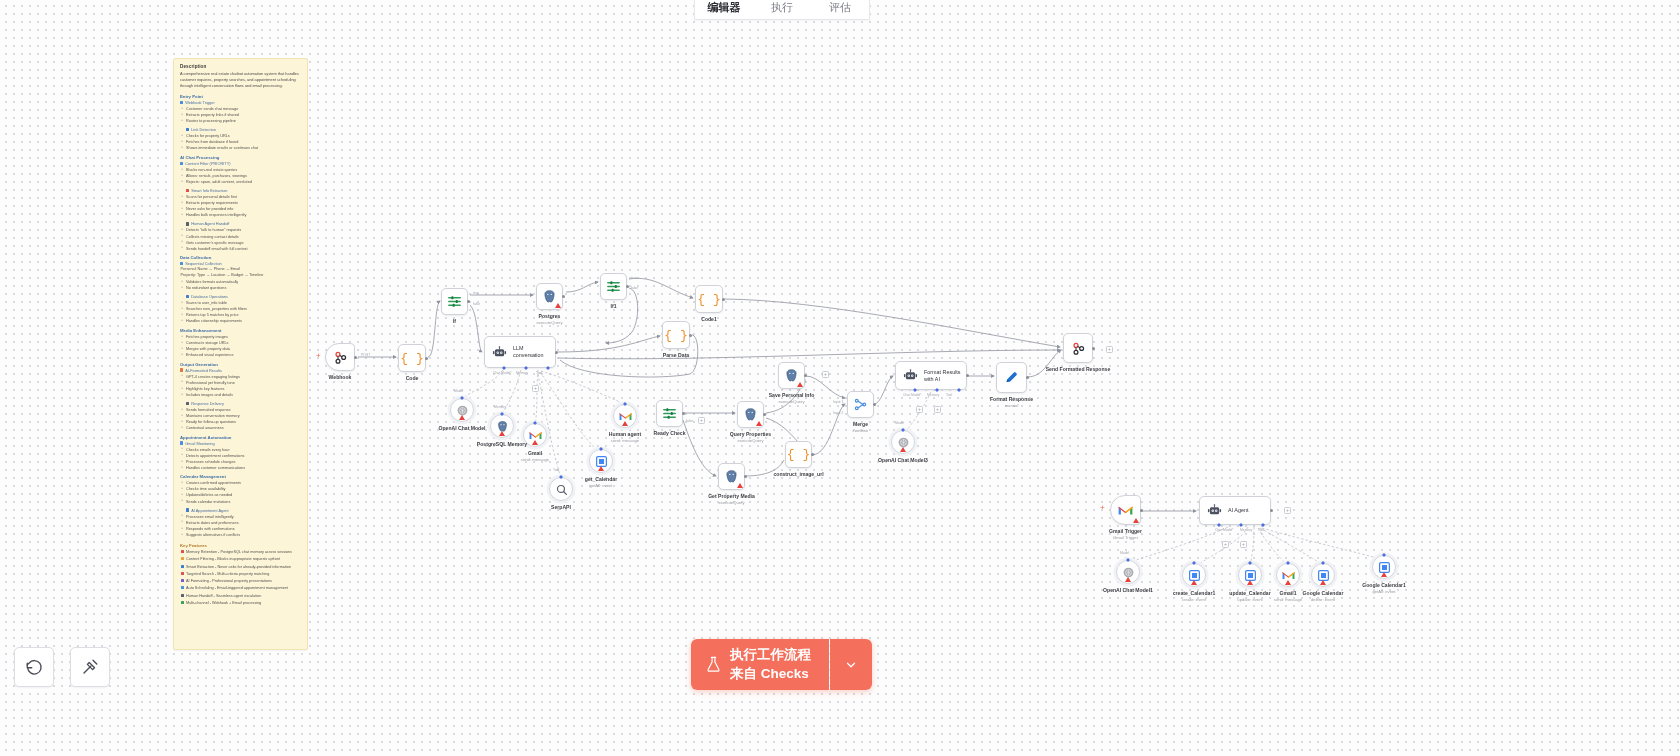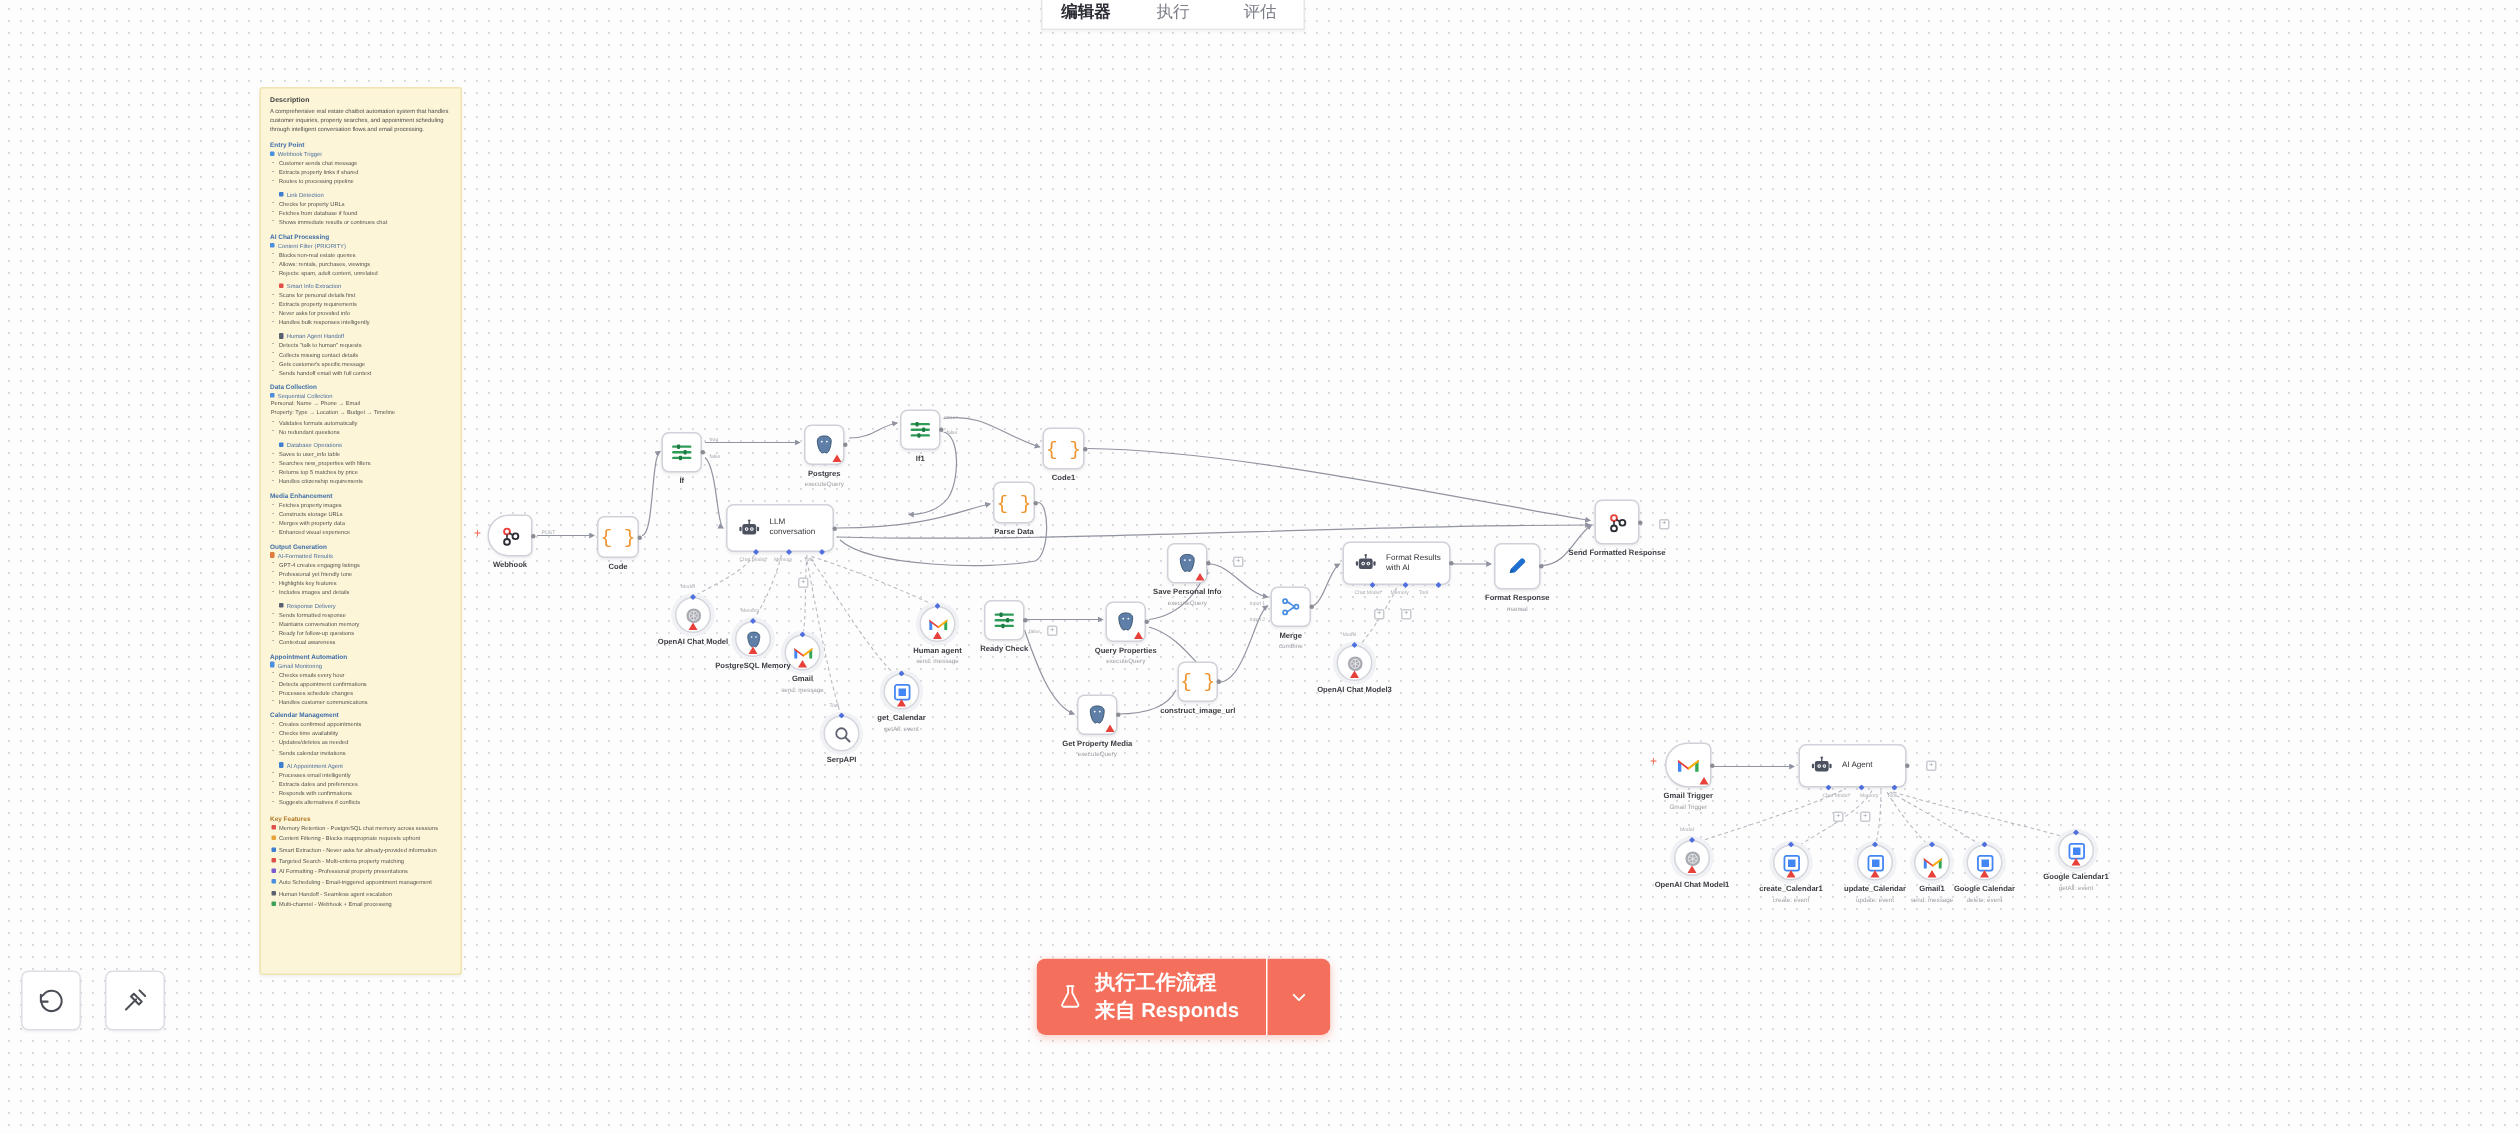--- a/index.html
+++ b/index.html
@@ -821,21 +821,21 @@
   </div>
 
   <div class="cta">
     <div class="cta-main">
       <svg width="17" height="19" viewBox="0 0 24 24" fill="none" stroke="#ffffff" stroke-width="1.7" stroke-linecap="round" stroke-linejoin="round">
         <path d="M9 2h6"></path>
           <path d="M10 2v6.5L4.5 19a1.6 1.6 0 0 0 1.4 2.4h12.2A1.6 1.6 0 0 0 19.5 19L14 8.5V2"></path>
       </svg>
       <div>
         <div class="cta-txt">执行工作流程</div>
-        <div class="cta-txt">来自 Responds</div>
+        <div class="cta-txt">来自 Checks</div>
       </div>
     </div>
     <div class="cta-div"></div>
     <div class="cta-drop">
       <svg width="14" height="14" viewBox="0 0 24 24" fill="none" stroke="#fff" stroke-width="2.2" stroke-linecap="round" stroke-linejoin="round">
         <path d="M6 9l6 6 6-6"></path>
       </svg>
     </div>
   </div>
 

